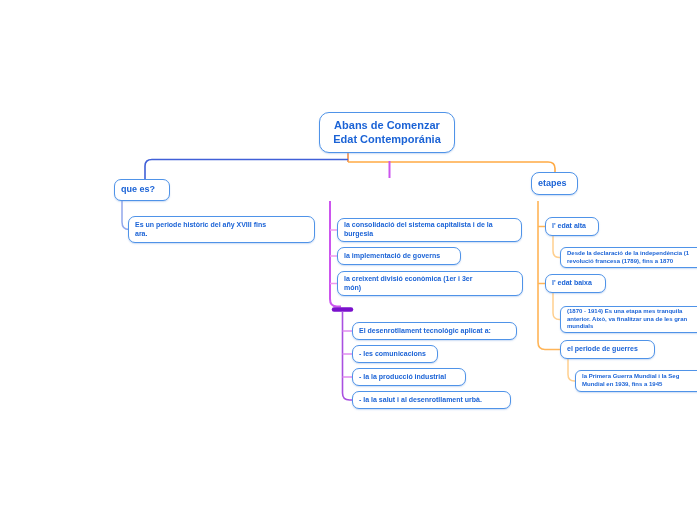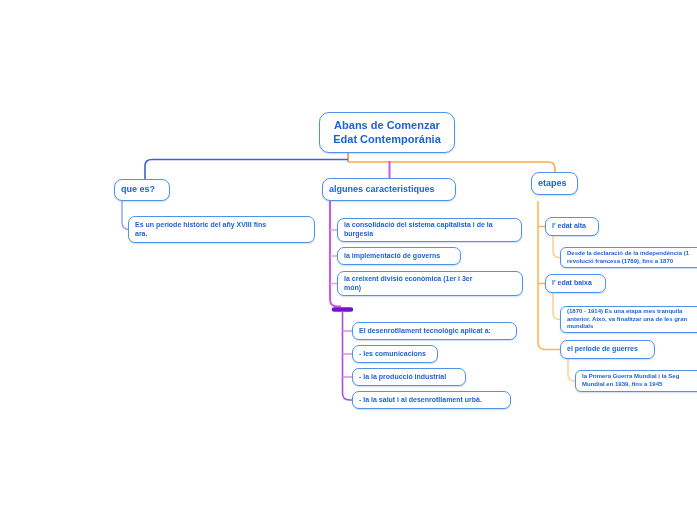--- a/index.html
+++ b/index.html
@@ -64,25 +64,24 @@
     <path d="M538,283.5 H545" stroke="#ffb558" stroke-width="1.5"></path>
 
     <path d="M553,236 V251 Q553,257.5 559.5,257.5 H560" stroke="#ffcf8e" stroke-width="1.5"></path>
     <path d="M553,293 V313 Q553,319.5 559.5,319.5 H560" stroke="#ffcf8e" stroke-width="1.5"></path>
     <path d="M568,359 V374.5 Q568,381 574.5,381 H575" stroke="#ffcf8e" stroke-width="1.5"></path>
   </svg>
 
   <div class="node root" style="left:280px;top:112px;width:136px;height:41px;">Abans de Comenzar
 Edat Contemporánia</div>
 
-  <div class="node branch" style="left:114px;top:179px;width:56px;height:22px;">que es?</div>
+  <div class="node branch" style="left:114px;top:179px;width:56px;height:22px;border-radius:7px;">que es?</div>
   <div class="node child" style="left:128px;top:216px;width:187px;height:27px;">Es un periode històric del añy XVIII fins
 ara.</div>
 
-  <div class="node branch" style="left:322px;top:178px;width:134px;height:23px;">algunes caracteristiques</div>
   <div class="node child" style="left:337px;top:218px;width:185px;height:24px;">la consolidació del sistema capitalista i de la
 burgesia</div>
   <div class="node child" style="left:337px;top:247px;width:124px;height:18px;">la implementació de governs</div>
   <div class="node child" style="left:337px;top:271px;width:186px;height:25px;">la creixent divisió econòmica (1er i 3er
 món)</div>
   <div class="node child" style="left:352px;top:322px;width:165px;height:18px;">El desenrotllament tecnològic aplicat a:</div>
   <div class="node child" style="left:352px;top:345px;width:86px;height:18px;">- les comunicacions</div>
   <div class="node child" style="left:352px;top:368px;width:114px;height:18px;">- la la producció industrial</div>
   <div class="node child" style="left:352px;top:391px;width:159px;height:18px;">- la la salut i al desenrotllament urbà.</div>
 

